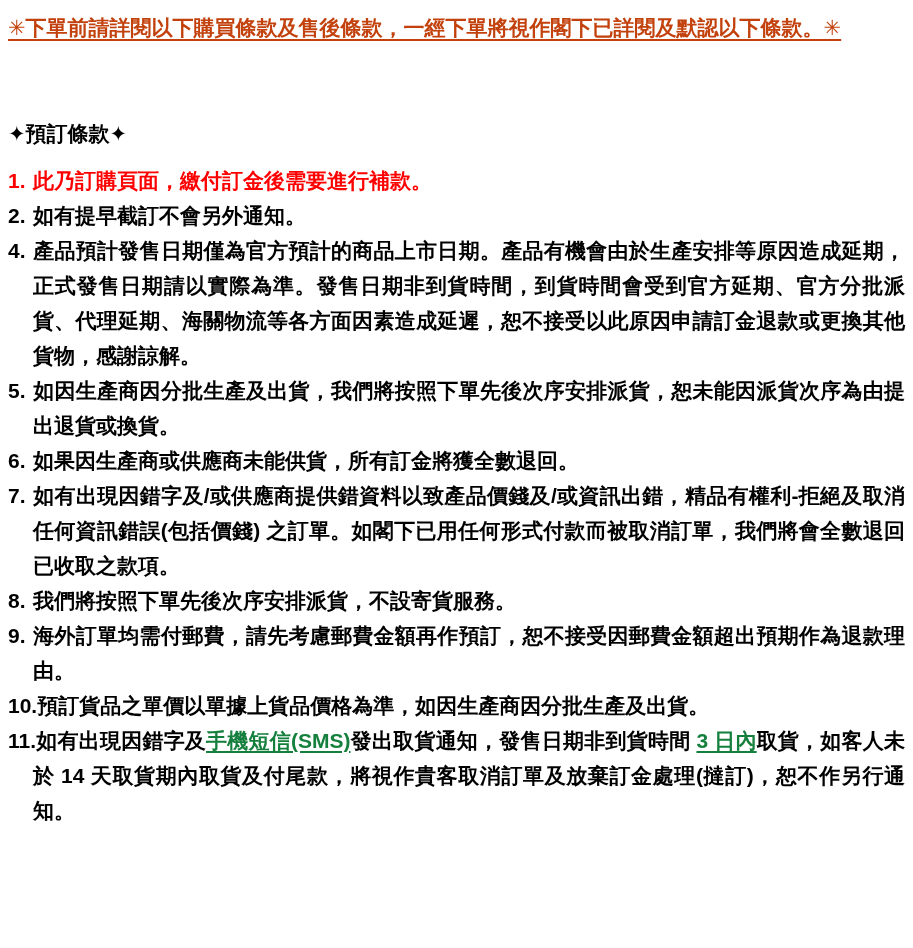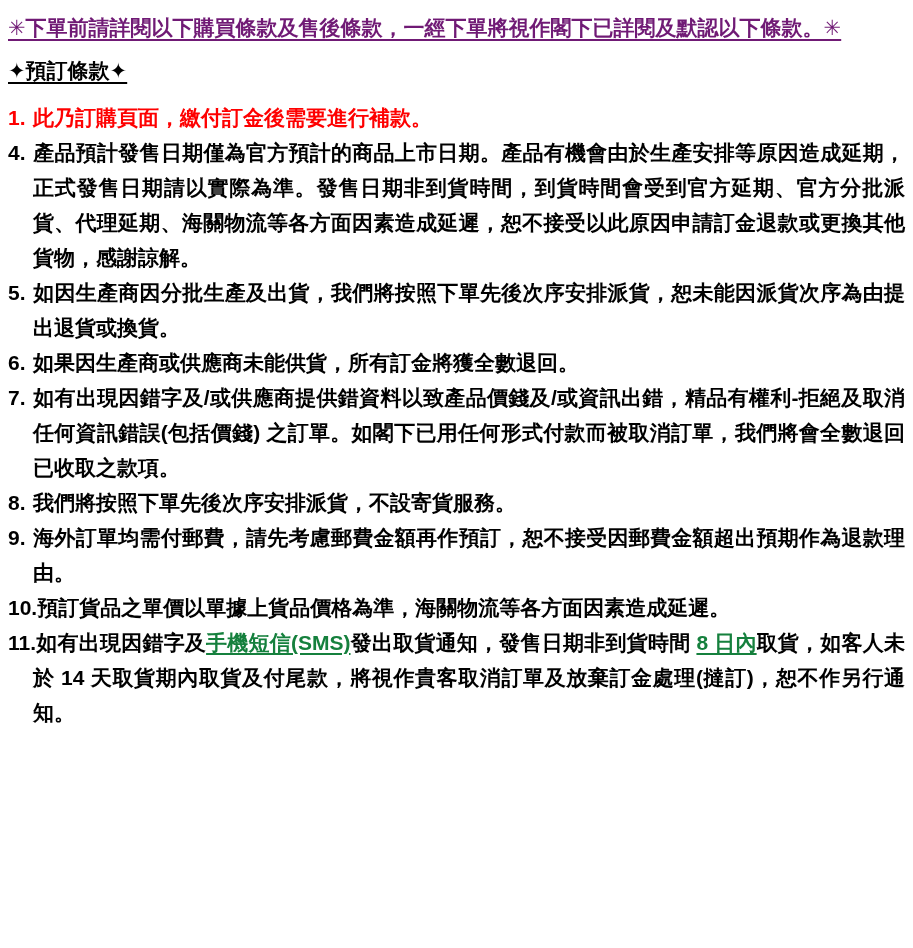--- a/index.html
+++ b/index.html
@@ -9,36 +9,36 @@
     box-sizing: border-box;
     background: #ffffff;
     color: #000000;
     font-family: "Liberation Sans", "DejaVu Sans", sans-serif;
     font-weight: 700;
     font-size: 21px;
     padding: 10px 8px 8px 8px;
     overflow: hidden;
   }
   .notice-header {
-    color: #701a75;
+    color: #c2410c;
     line-height: 35px;
     text-decoration: underline;
     text-decoration-thickness: 2px;
     text-underline-offset: 4px;
-    margin-bottom: 8px;
+    margin-bottom: 27px;
     white-space: nowrap;
   }
   .section-title {
     color: #000000;
     line-height: 35px;
     display: inline-block;
-    text-decoration: underline;
     text-decoration-thickness: 2px;
     text-underline-offset: 4px;
     margin-bottom: 12px;
+    margin-top: 44px;
   }
   .terms { display: block; }
   .term {
     line-height: 35px;
     text-align: justify;
     padding-left: 25px;
     text-indent: -25px;
   }
   .term .num {
     display: inline-block;
@@ -64,20 +64,23 @@
   <div>
     <span class="section-title">✦預訂條款✦</span>
   </div>
 
   <div class="terms">
 
     <div class="term red">
       <span class="num">1.</span><span>此乃訂購頁面，繳付訂金後需要進行補款。</span>
     </div>
 
+    <div class="term">
+      <span class="num">2.</span><span>如有提早截訂不會另外通知。</span>
+    </div>
 
 
     <div class="term">
       <span class="num">4.</span><span>產品預計發售日期僅為官方預計的商品上市日期。產品有機會由於生產安排等原因造成延期，正式發售日期請以實際為準。發售日期非到貨時間，到貨時間會受到官方延期、官方分批派貨、代理延期、海關物流等各方面因素造成延遲，恕不接受以此原因申請訂金退款或更換其他貨物，感謝諒解。</span>
     </div>
 
     <div class="term">
       <span class="num">5.</span><span>如因生產商因分批生產及出貨，我們將按照下單先後次序安排派貨，恕未能因派貨次序為由提出退貨或換貨。</span>
     </div>
 
@@ -91,22 +94,22 @@
 
     <div class="term">
       <span class="num">8.</span><span>我們將按照下單先後次序安排派貨，不設寄貨服務。</span>
     </div>
 
     <div class="term">
       <span class="num">9.</span><span>海外訂單均需付郵費，請先考慮郵費金額再作預訂，恕不接受因郵費金額超出預期作為退款理由。</span>
     </div>
 
     <div class="term">
-      <span class="num">10.</span><span>預訂貨品之單價以單據上貨品價格為準，海關物流等各方面因素造成延遲。</span>
+      <span class="num">10.</span><span>預訂貨品之單價以單據上貨品價格為準，如因生產商因分批生產及出貨。</span>
     </div>
 
     <div class="term">
-      <span class="num">11.</span><span>如有出現因錯字及</span><span class="hl">手機短信(SMS)</span><span>發出取貨通知，發售日期非到貨時間 </span><span class="hl">8 日內</span><span>取貨，如客人未於 14 天取貨期內取貨及付尾款，將視作貴客取消訂單及放棄訂金處理(撻訂)，恕不作另行通知。</span>
+      <span class="num">11.</span><span>如有出現因錯字及</span><span class="hl">手機短信(SMS)</span><span>發出取貨通知，發售日期非到貨時間 </span><span class="hl">3 日內</span><span>取貨，如客人未於 14 天取貨期內取貨及付尾款，將視作貴客取消訂單及放棄訂金處理(撻訂)，恕不作另行通知。</span>
     </div>
 
 
   </div>
 </div>
 
 </body></html>

